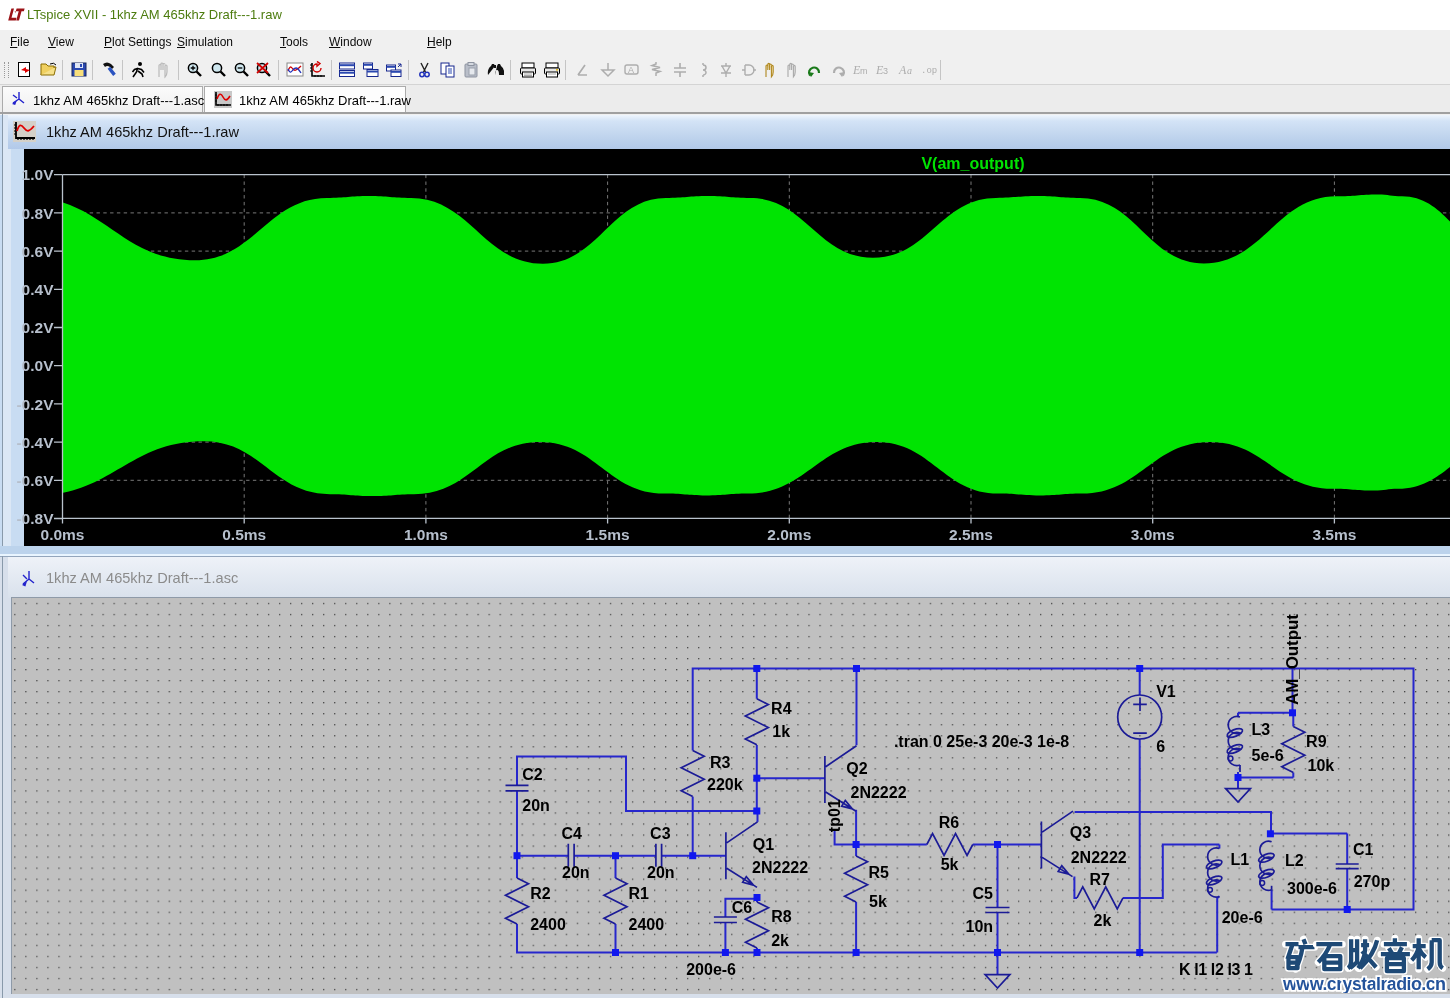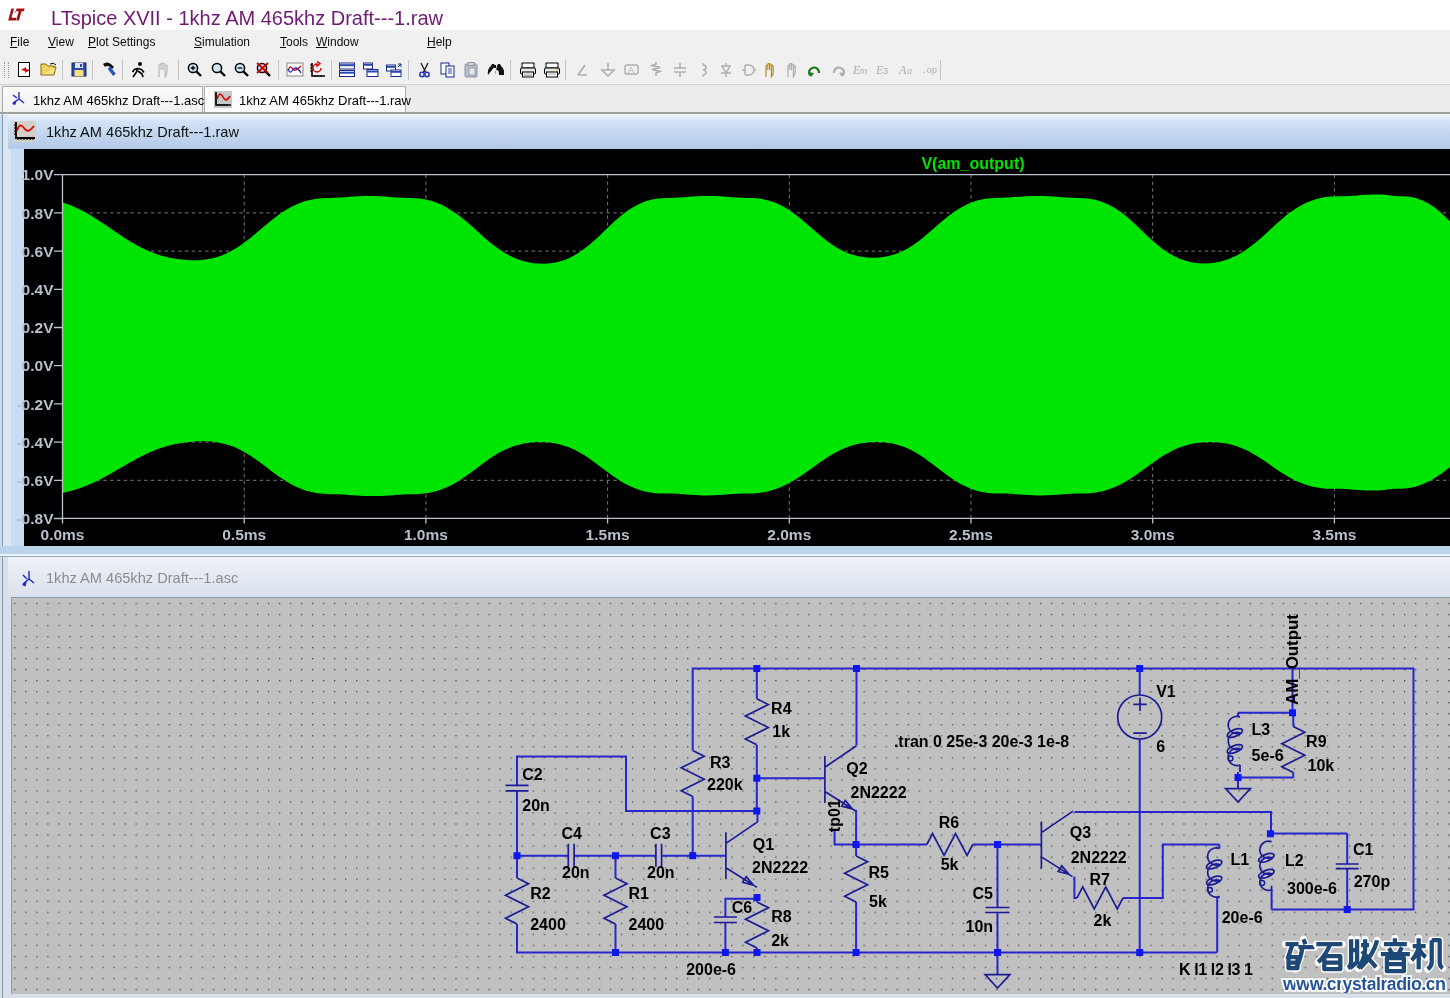--- a/index.html
+++ b/index.html
@@ -1,18 +1,18 @@
 <!DOCTYPE html>
 <html><head><meta charset="utf-8">
 <style>
 html,body{margin:0;padding:0;}
 body{width:1450px;height:998px;overflow:hidden;font-family:"Liberation Sans",sans-serif;background:#f0f0f0;position:relative;}
 .abs{position:absolute;}
 #titlebar{left:0;top:0;width:1450px;height:30px;background:#ffffff;}
-#titletext{left:27px;top:7px;font-size:20px;color:#701a75;margin-left:24px;}
+#titletext{left:27px;top:7px;font-size:13px;color:#4d7c0f;}
 #menubar{left:0;top:30px;width:1450px;height:26px;background:#f0f0f0;font-size:12px;color:#0a0a0a;}
 .mi{position:absolute;top:5px;white-space:nowrap;}
 #toolbar{left:0;top:56px;width:1450px;height:28px;background:#f0f0f0;border-bottom:1px solid #d4d4d4;}
 .tsep{position:absolute;top:4px;width:1px;height:20px;background:#c5c5c5;}
 #tabbar{left:0;top:85px;width:1450px;height:27px;background:#ececec;}
 .tab{position:absolute;top:1px;height:25px;border:1px solid #ababab;font-size:13px;color:#000;white-space:nowrap;}
 #mditop{left:0;top:112px;width:1450px;height:2px;background:#a0a0a0;}
 #wavewin{left:0;top:114px;width:1450px;height:442px;}
 #wtitle{left:8px;top:1px;width:1442px;height:34px;background:linear-gradient(#eef5fd,#d3e3f6 18%,#bdd2ec 70%,#b2c9e9);}
 #wtext{left:38px;top:9px;font-size:14.6px;color:#111;}
@@ -34,24 +34,24 @@
 <div class="abs" id="titlebar">
   <svg class="abs" style="left:5px;top:7px" width="20" height="16" viewBox="0 0 20 16">
       <path d="M3.2 13.5 L6.4 1.5 L9.0 1.5 L6.5 10.8 L11.5 10.8 L10.8 13.5 Z" fill="#9b1216"></path>
       <path d="M10.2 6.2 L11.6 1.5 L19.6 1.5 L18.9 4.2 L16.5 4.2 L14.0 13.5 L11.2 13.5 L13.7 4.2 L9.7 4.2 Z" fill="#9b1216"></path>
     </svg>
   <div class="abs" id="titletext">LTspice XVII - 1khz AM 465khz Draft---1.raw</div>
 </div>
 <div class="abs" id="menubar">
   <div class="mi" style="left:10px"><span class="u">F</span>ile</div>
   <div class="mi" style="left:48px"><span class="u">V</span>iew</div>
-  <div class="mi" style="left:88px"><span class="u">P</span>lot Settings</div>
-  <div class="mi" style="left:194px"><span class="u">S</span>imulation</div>
+  <div class="mi" style="left:104px"><span class="u">P</span>lot Settings</div>
+  <div class="mi" style="left:177px"><span class="u">S</span>imulation</div>
   <div class="mi" style="left:280px"><span class="u">T</span>ools</div>
-  <div class="mi" style="left:316px"><span class="u">W</span>indow</div>
+  <div class="mi" style="left:329px"><span class="u">W</span>indow</div>
   <div class="mi" style="left:427px"><span class="u">H</span>elp</div>
 </div>
 <div class="abs" id="toolbar">
     <div class="abs" style="left:4px;top:6px;width:3px;height:16px;border-left:1px dotted #999;border-right:1px dotted #999"></div>
     <svg class="abs" style="left:16px;top:5px" width="18" height="18" viewBox="0 0 18 18">
       <rect x="2.5" y="1.5" width="11" height="14" fill="#fff" stroke="#000"></rect>
       <path d="M5,9 l5,-3 v2 l4,1 -5,3 v-2 z" fill="#e00000"></path>
     </svg>
     <svg class="abs" style="left:40px;top:5px" width="18" height="18" viewBox="0 0 18 18">
       <path d="M1,14 L3,6 H16 L14,14 Z" fill="#f6e089" stroke="#8a6d00"></path>

